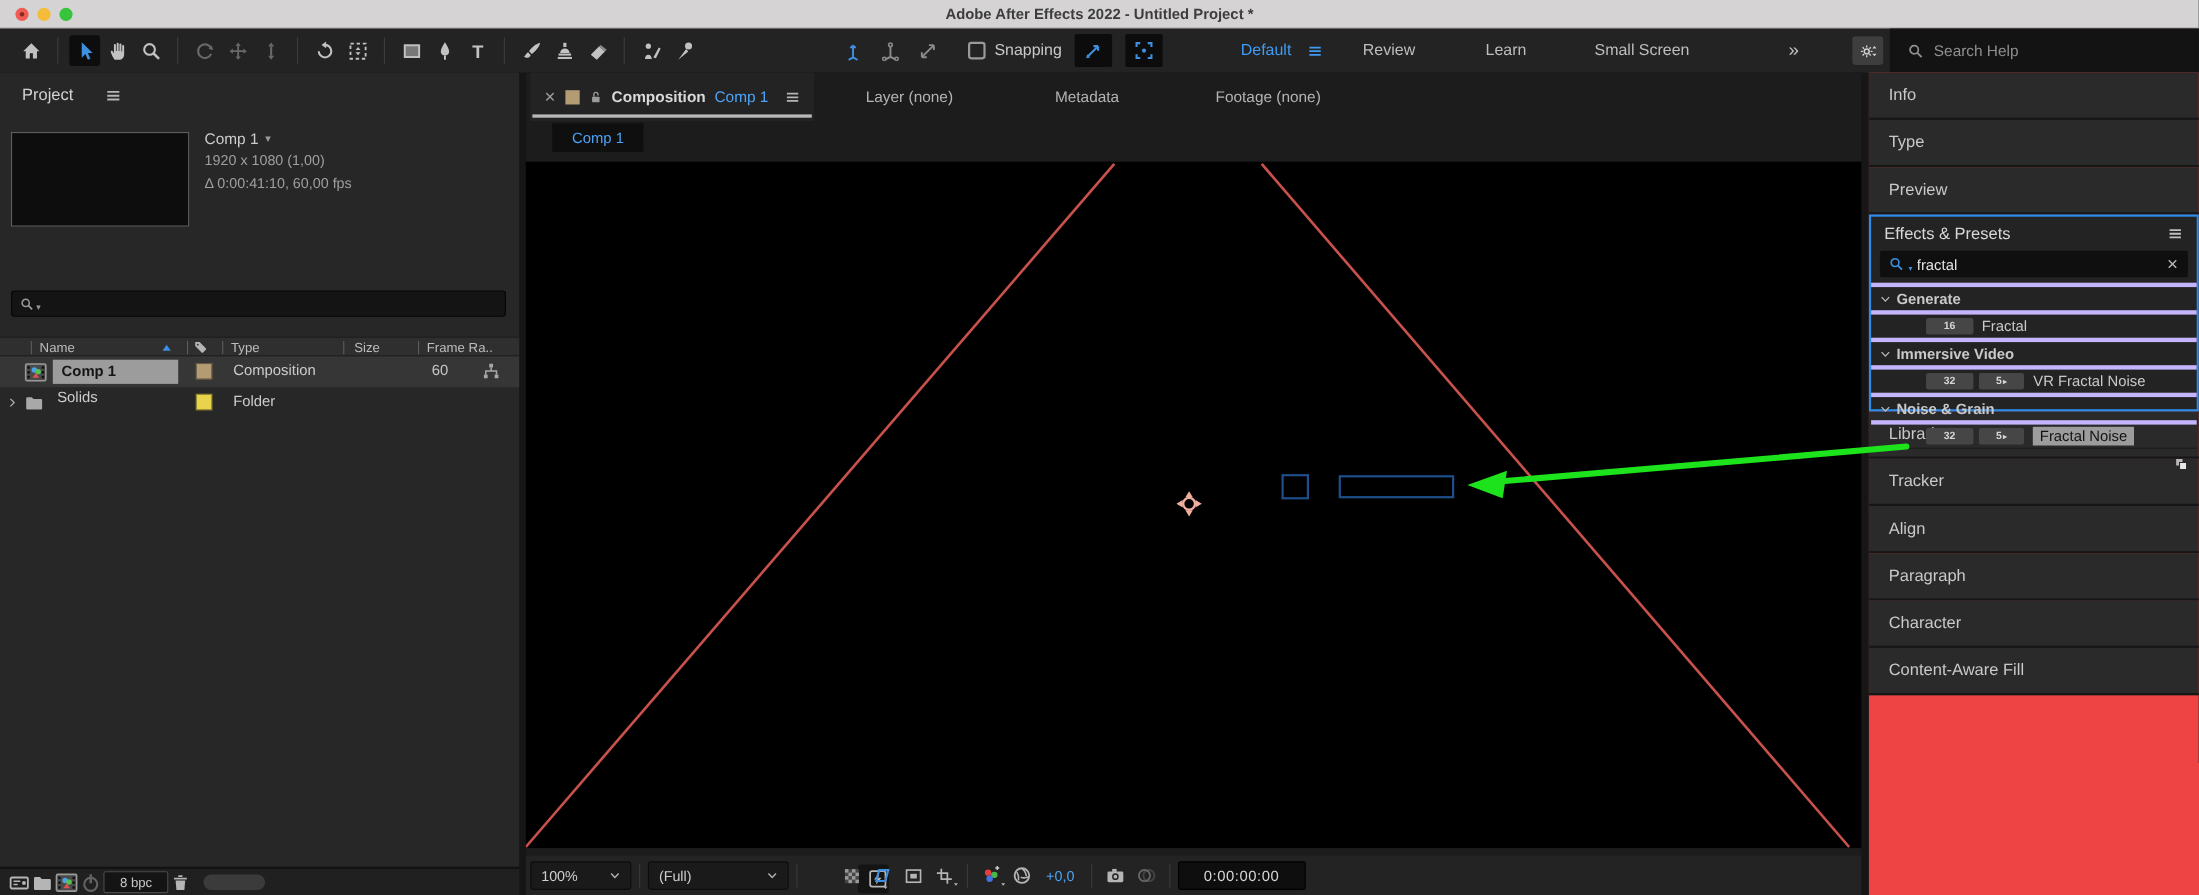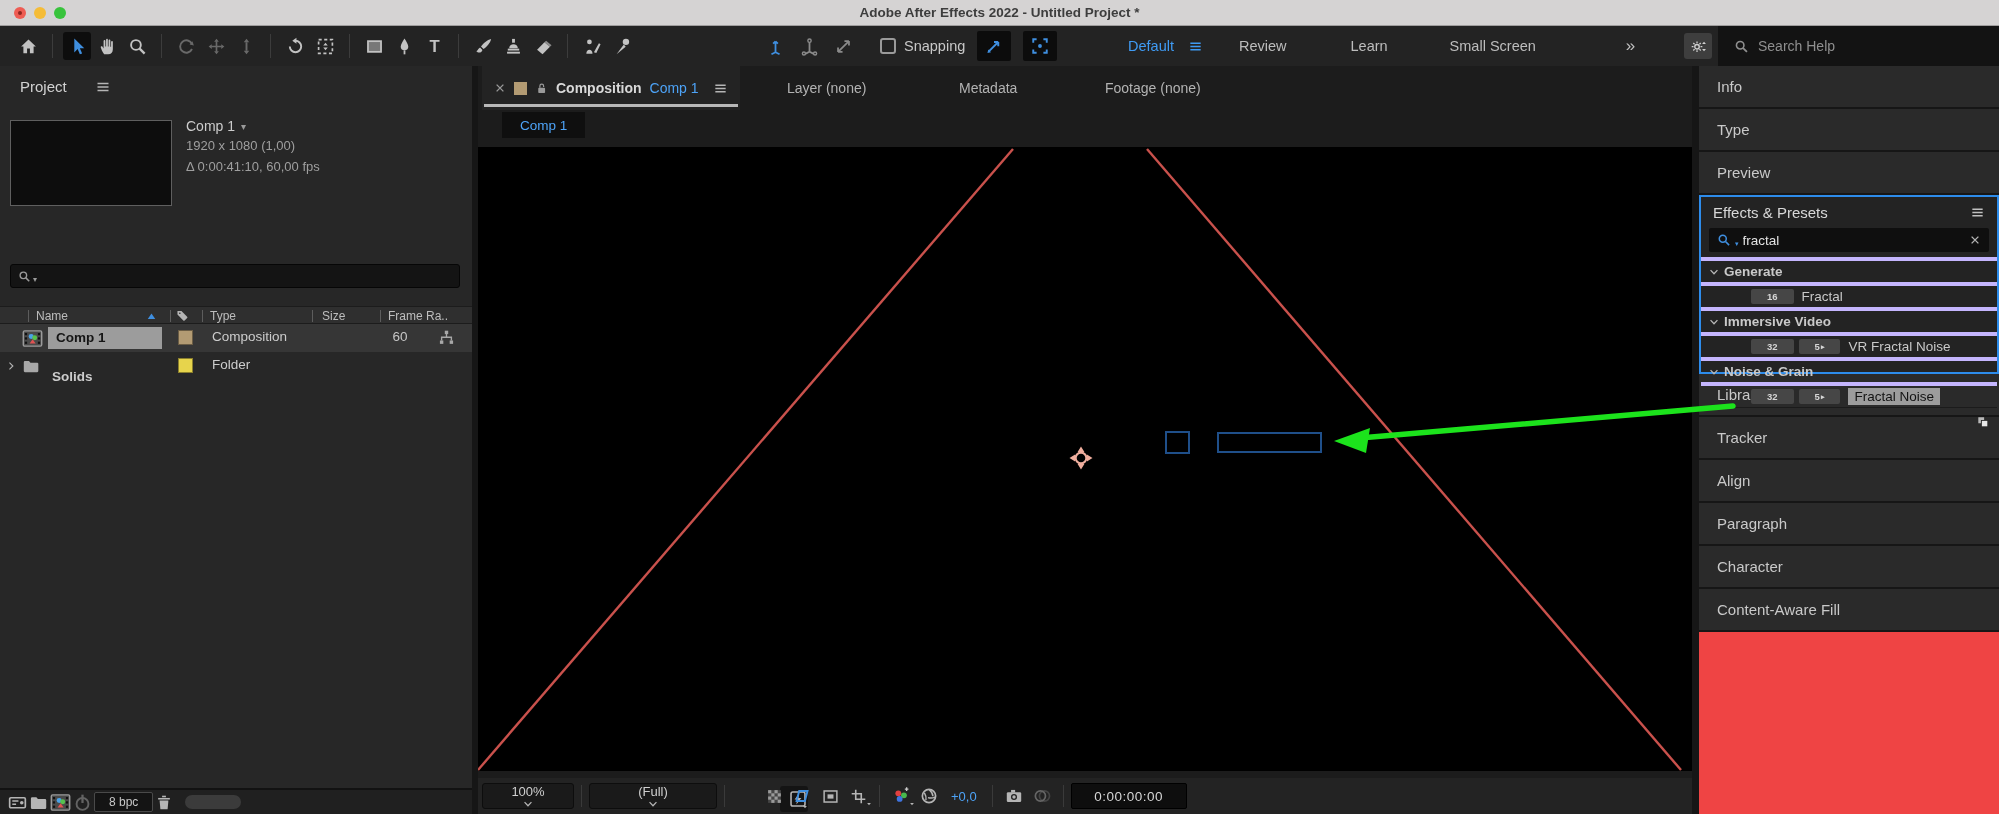--- a/index.html
+++ b/index.html
@@ -68,21 +68,21 @@
   .cp-tabs { position:relative; height:44px; background:#1c1c1c; }
   .cp-tab-active { position:absolute; left:4px; top:0; height:44px; display:flex; align-items:center; gap:8px; padding:0 12px; background:#232323; }
   .cp-tab-active::after { content:""; position:absolute; left:2px; right:2px; bottom:3px; height:3px; background:#b8b8b8; }
   .cp-tab-active .pfx { font-size:14px; font-weight:bold; color:#d9d9d9; }
   .cp-tab-active .cmp { font-size:14px; color:#4da3f7; }
   .tab-swatch { width:13px; height:13px; background:#b39b73; }
   .cp-tab { position:absolute; top:0; height:44px; line-height:44px; font-size:14px; color:#b3b3b3; }
   .cp-subtab { position:absolute; left:24px; top:46px; height:26px; background:#0f0f0f; color:#4da3f7; font-size:13.5px; display:flex; align-items:center; padding:0 18px; }
   .cp-viewport { position:absolute; left:0; top:81px; width:1214px; height:624px; background:#000; }
   .cp-status { position:absolute; left:0; right:0; bottom:0; height:36px; background:#232323; display:flex; align-items:center; padding-left:4px; }
-  .box { height:26px; background:#1a1a1a; border:1px solid #0d0d0d; border-radius:3px; display:flex; align-items:center; justify-content:space-between; color:#cfcfcf; font-size:13px; padding:0 9px;flex-direction:column; }
+  .box { height:26px; background:#1a1a1a; border:1px solid #0d0d0d; border-radius:3px; display:flex; align-items:center; justify-content:space-between; color:#cfcfcf; font-size:13px; padding:0 9px; }
   .sep { width:1px; height:22px; background:#3a3a3a; margin:0 7px; }
   .sicon { width:28px; height:26px; display:flex; align-items:center; justify-content:center; color:#b5b5b5; position:relative; }
   .sicon.chip { background:#141414; border-radius:3px; }
   .sicon.accent { color:#3f8fe0; }
   .sicon .mini-caret { position:absolute; right:0; bottom:2px; color:#b5b5b5; display:flex; }
   .exposure { color:#4da3f7; font-size:13px; margin:0 8px; }
   .timecode { width:116px; height:26px; background:#0e0e0e; border:1px solid #000; border-radius:2px; color:#d6d6d6; font-size:13.5px; display:flex; align-items:center; justify-content:center; letter-spacing:0.5px; }
 
   
   #sidebar { position:absolute; left:1699px; top:66px; width:300px; bottom:0; background:#ef4444; }
@@ -386,21 +386,21 @@
             <span class="iconwrap" style="position:absolute;left:6px;top:9px;color:#b5b5b5">
               <svg width="10" height="10" viewBox="0 0 16 16" fill="currentColor">
                 <path d="M5.5 2.5 L11 8 L5.5 13.5" fill="none" stroke="currentColor" stroke-width="1.8"></path>
               </svg>
             </span>
             <span class="iconwrap" style="position:absolute;left:22px;top:5px;color:#a8a8a8">
               <svg width="18" height="18" viewBox="0 0 16 16" fill="currentColor">
                 <path d="M1.6 4.6 q0-1 1-1 h3.6 l1.3 1.5 h6 q1 0 1 1 v6.4 q0 1-1 1 H2.6 q-1 0-1-1 Z"></path>
               </svg>
             </span>
-            <span style="position:absolute;left:52px;top:17px;font-weight:bold">Solids</span>
+            <span style="position:absolute;left:52px;top:1px;font-weight:normal">Solids</span>
             <span class="swatch" style="background:#e7d44c"></span>
             <span style="position:absolute;left:212px;top:5px">Folder</span>
           </div>
         </div>
     </div>
     <div class="pp-footer">
       <span class="iconwrap">
           <svg width="19" height="19" viewBox="0 0 16 16" fill="currentColor">
             <rect x="1.4" y="4" width="13.2" height="8.4" rx="1" fill="none" stroke="currentColor" stroke-width="1.4"></rect>
             <path d="M3.6 6.8 h5.2 M3.6 9.4 h3.2" stroke="currentColor" stroke-width="1.2" fill="none"></path>

